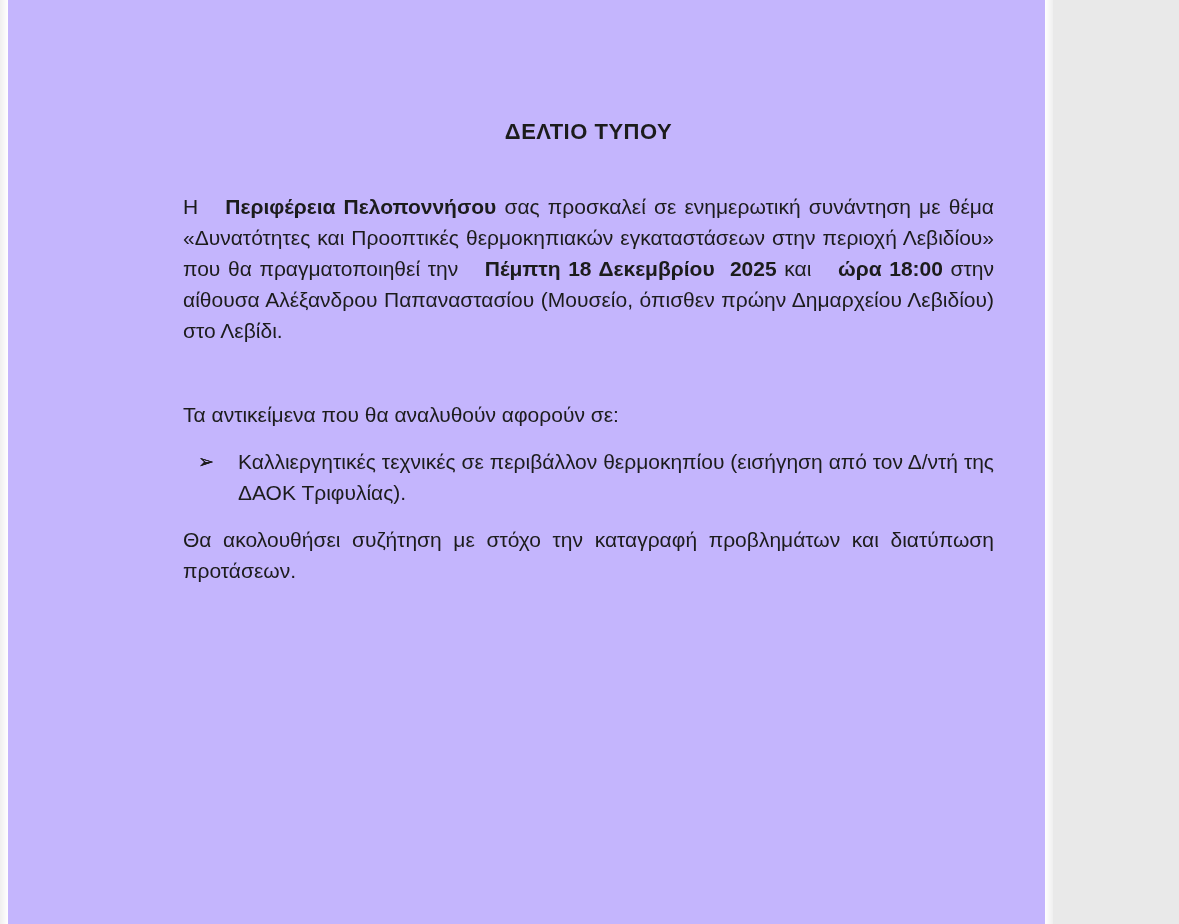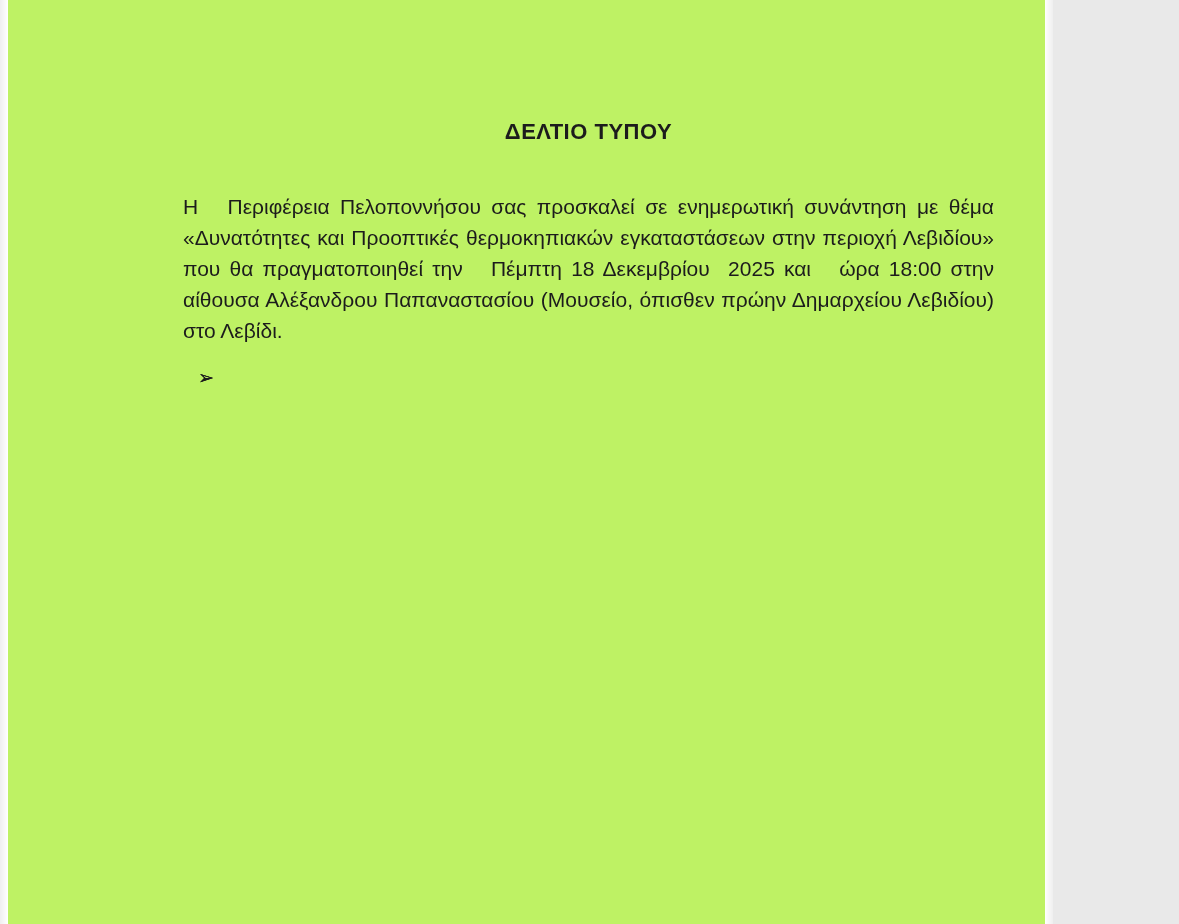--- a/index.html
+++ b/index.html
@@ -4,21 +4,21 @@
 <style>
   html, body {
     margin: 0;
     padding: 0;
     background: #e9e9e9;
   }
   .page {
     position: relative;
     width: 1053px;
     height: 924px;
-    background: #bef264;
+    background: #c4b5fd;
     overflow: hidden;
     font-family: "Liberation Sans", "DejaVu Sans", sans-serif;
     color: #1c1c1c;
   }
   .edge {
     position: absolute;
     top: 0;
     bottom: 0;
     width: 8px;
     background: linear-gradient(to right, #efefef, #ffffff);
@@ -47,21 +47,21 @@
     font-size: 21px;
     line-height: 31px;
   }
   .justify {
     text-align: justify;
     text-justify: inter-word;
   }
   .para-main { margin-top: 46px; }
   .para-intro { margin-top: 53px; }
   .para-closing { margin-top: 16px; }
-  strong { font-weight: 400; white-space: pre-wrap; margin-left: 19px; }
+  strong { font-weight: 700; white-space: pre-wrap; margin-left: 19px; }
   ul.topics {
     list-style: none;
     margin: 16px 0 0 0;
     padding: 0;
   }
   ul.topics li {
     position: relative;
     padding-left: 55px;
     font-size: 21px;
     line-height: 31px;
@@ -83,28 +83,31 @@
 <div class="page">
   <div class="edge left"></div>
   <div class="edge right"></div>
 
   <div class="content">
 
     <h1 class="doc-title">ΔΕΛΤΙΟ ΤΥΠΟΥ</h1>
 
     <p class="justify para-main"><span>Η </span><strong>Περιφέρεια Πελοποννήσου</strong><span> σας προσκαλεί σε ενημερωτική συνάντηση με θέμα «Δυνατότητες και Προοπτικές θερμοκηπιακών εγκαταστάσεων στην περιοχή Λεβιδίου» που θα πραγματοποιηθεί την </span><strong>Πέμπτη 18 Δεκεμβρίου  2025</strong><span> και </span><strong>ώρα 18:00</strong><span> στην αίθουσα Αλέξανδρου Παπαναστασίου (Μουσείο, όπισθεν πρώην Δημαρχείου Λεβιδίου) στο Λεβίδι.</span></p>
 
+    <p class="para-intro">Τα αντικείμενα που θα αναλυθούν αφορούν σε:</p>
 
     <ul class="topics">
       <li>
         <span class="marker">➢</span>
       </li>
       <li>
         <span class="marker">➢</span>
       </li>
       <li>
         <span class="marker">➢</span>
+        <span>Καλλιεργητικές τεχνικές σε περιβάλλον θερμοκηπίου (εισήγηση από τον Δ/ντή της ΔΑΟΚ Τριφυλίας).</span>
       </li>
     </ul>
 
+    <p class="justify para-closing">Θα ακολουθήσει συζήτηση με στόχο την καταγραφή προβλημάτων και διατύπωση προτάσεων.</p>
 
   </div>
 </div>
 
 </body></html>

